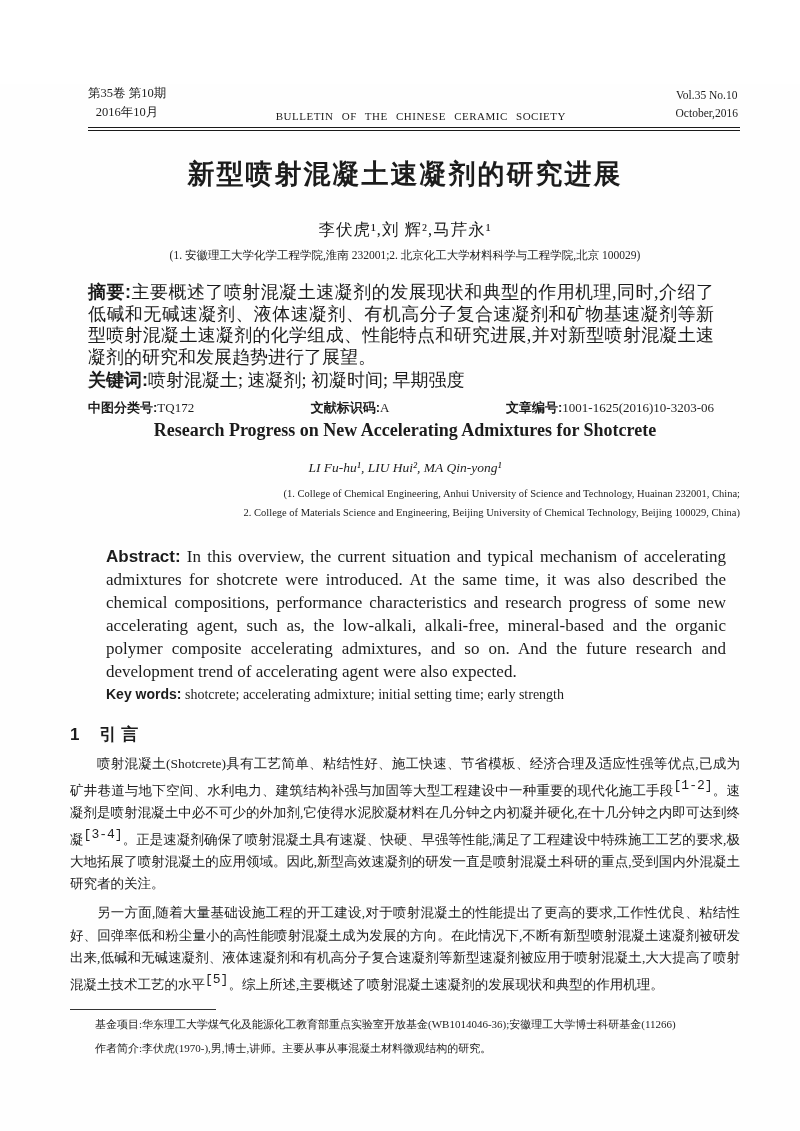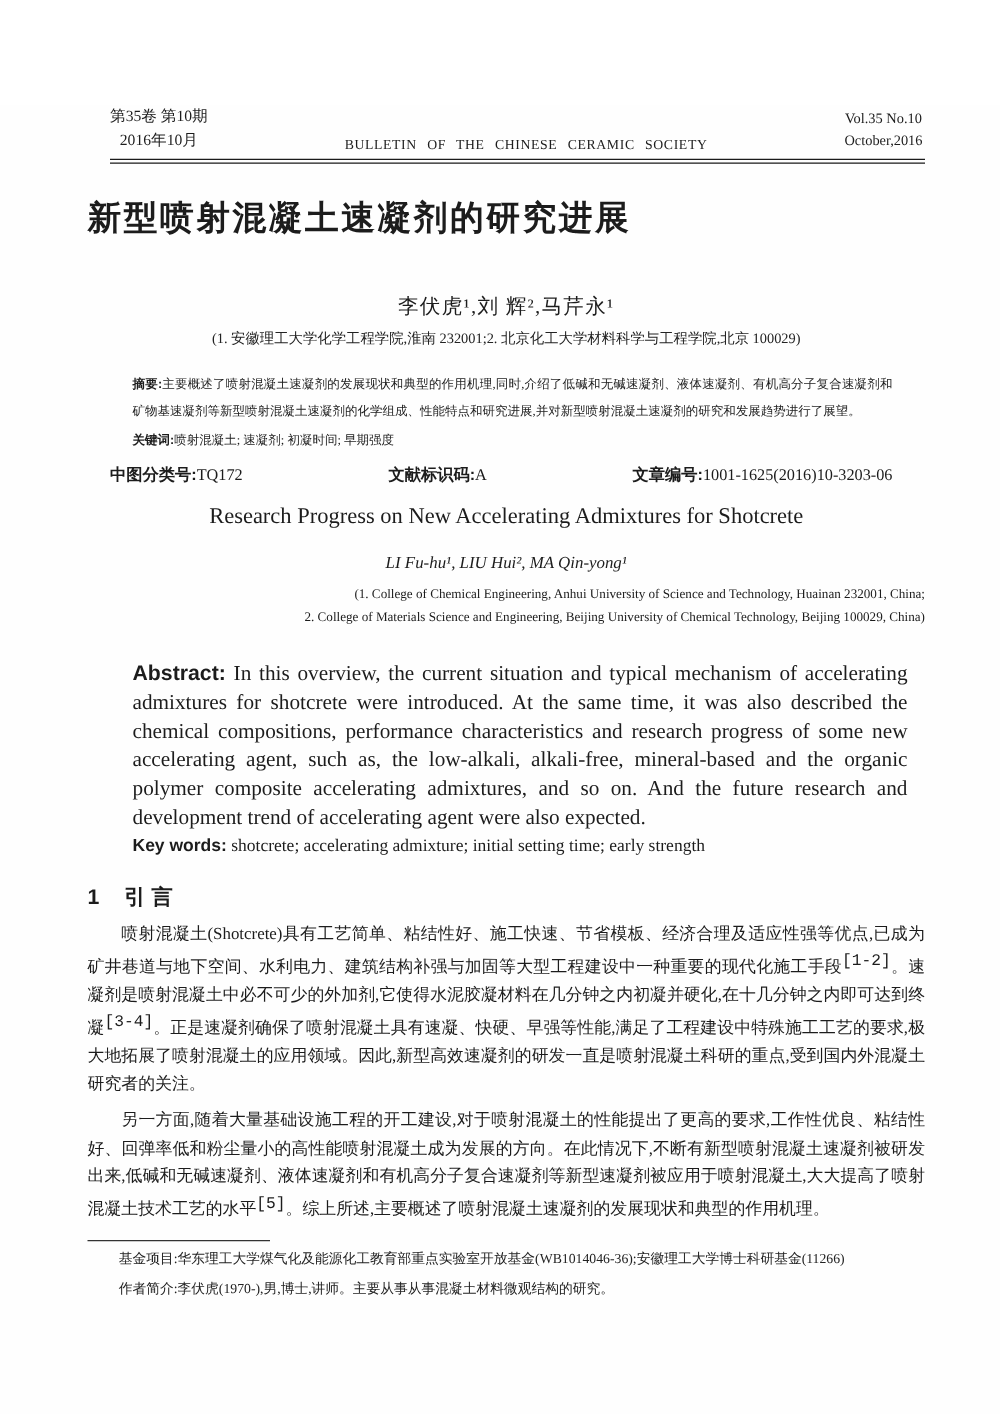--- a/index.html
+++ b/index.html
@@ -16,35 +16,35 @@
   .jh-cn { font-size:21px; font-weight:bold; letter-spacing:20px; padding-left:20px;
            font-family:"Liberation Serif",serif; }
   .jh-en { font-size:11px; margin-top:4px; word-spacing:5px; letter-spacing:.5px; }
   .jh-right { font-size:11.5px; line-height:18px; text-align:center; }
   .jrule { margin:5px 60px 0 88px; height:4px;
            border-top:1.8px solid #1a1a1a; border-bottom:1.2px solid #1a1a1a; }
 
   
   .content { padding:0 60px 0 70px; }
 
-  .title-cn { margin-top:25px; text-align:left; font-size:27px; font-weight:bold;
+  .title-cn { margin-top:25px; text-align:center; font-size:27px; font-weight:bold;
               letter-spacing:2px; font-family:"Liberation Sans","DejaVu Sans",sans-serif; }
-  .authors-cn { margin-top:42px; text-align:center; font-size:16.5px; letter-spacing:1px; }
+  .authors-cn { margin-top:27px; text-align:center; font-size:16.5px; letter-spacing:1px; }
   .affil-cn { margin-top:7px; text-align:center; font-size:11.5px; color:#222; }
 
-  .abs-block { margin:19px 26px 0 36px; font-size:10px; line-height:21.5px;
+  .abs-block { margin:19px 26px 0 18px; font-size:18px; line-height:21.5px;
                text-align:justify; }
   .lbl-hei { font-family:"Liberation Sans","DejaVu Sans",sans-serif; font-weight:bold; }
   .kw-line { margin-top:2px; }
 
   .meta-row { display:flex; justify-content:space-between; margin:7px 26px 0 18px;
               font-size:13px; }
   .doi-line { margin:8px 0 0 22px; font-size:13.5px; letter-spacing:.2px; }
 
-  .title-en { margin-top:13px; text-align:center; font-size:18px; font-weight:normal; }
+  .title-en { margin-top:3px; text-align:center; font-size:18px; font-weight:bold; }
   .authors-en { margin-top:19px; text-align:center; font-size:13.5px; font-style:italic; }
   .affil-en { margin-top:8px; text-align:right; font-size:10.5px; line-height:19px; }
 
   .abs-en { margin:23px 14px 0 36px; font-size:17px; line-height:23px; text-align:justify; }
   .kw-en { margin:0 14px 0 36px; font-size:14px; line-height:23px; }
 
   .sec-head { margin-top:17px; font-size:17px; font-weight:bold;
               font-family:"Liberation Sans","DejaVu Sans",sans-serif; }
   .sec-head .sec-num { display:inline-block; margin-right:20px; }
   .body-para { margin-top:7px; font-size:13.5px; line-height:22.3px;

